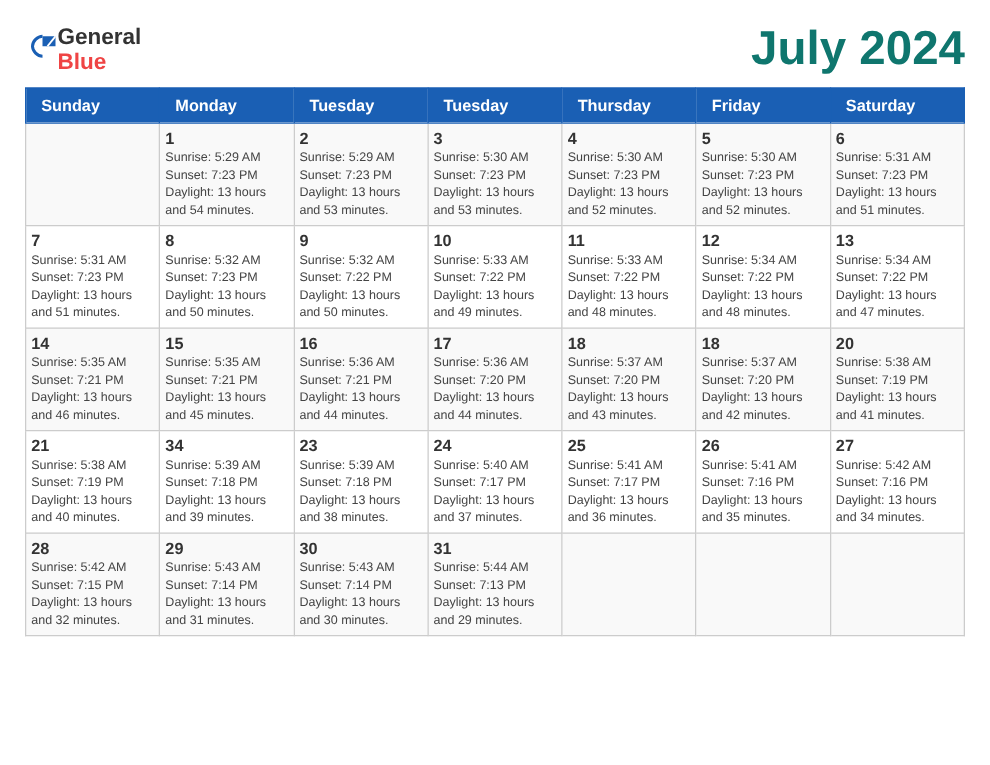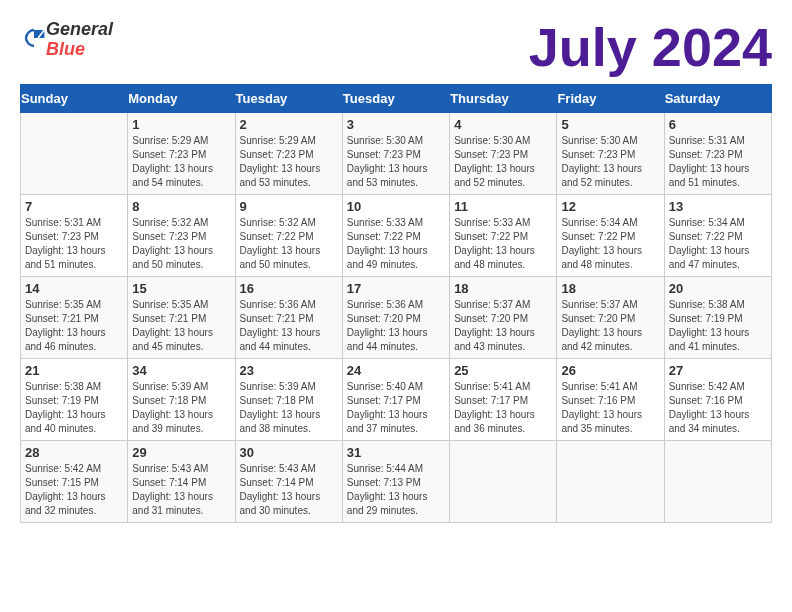--- a/index.html
+++ b/index.html
@@ -12,57 +12,56 @@
     }
     .header-area {
       display: flex;
       justify-content: space-between;
       align-items: flex-start;
       margin-bottom: 10px;
     }
     .logo {
       display: flex;
       align-items: center;
-      font-style: italic;
     }
     .logo-text {
       font-size: 18px;
       font-weight: bold;
       line-height: 1.1;
     }
     .logo-text .general { color: #333; }
     .logo-text .blue { color: #ef4444; }
     .logo-icon {
       width: 24px;
       height: 24px;
       margin-left: 2px;
     }
     .title-area {
       text-align: right;
     }
     .main-title {
-      font-size: 54px;
-      font-weight: bold;
-      color: #4c1d95;
+      font-size: 38px;
+      font-weight: bold;
+      color: #0f766e;
       line-height: 1;
     }
     .subtitle {
       font-size: 16px;
       color: #333;
       margin-top: 4px;
     }
     table {
       width: 100%;
       border-collapse: collapse;
       font-size: 11px;
     }
     thead tr th {
       background-color: #1a5fb4;
       color: #fff;
-      padding: 6px 0;
+      padding: 6px 12px;
       text-align: left;
       font-size: 13px;
       font-weight: bold;
       border: 1px solid #1a5fb4;
     }
     tbody tr td {
       border: 1px solid #ccc;
       padding: 4px 4px;
       vertical-align: top;
       width: 107px;

